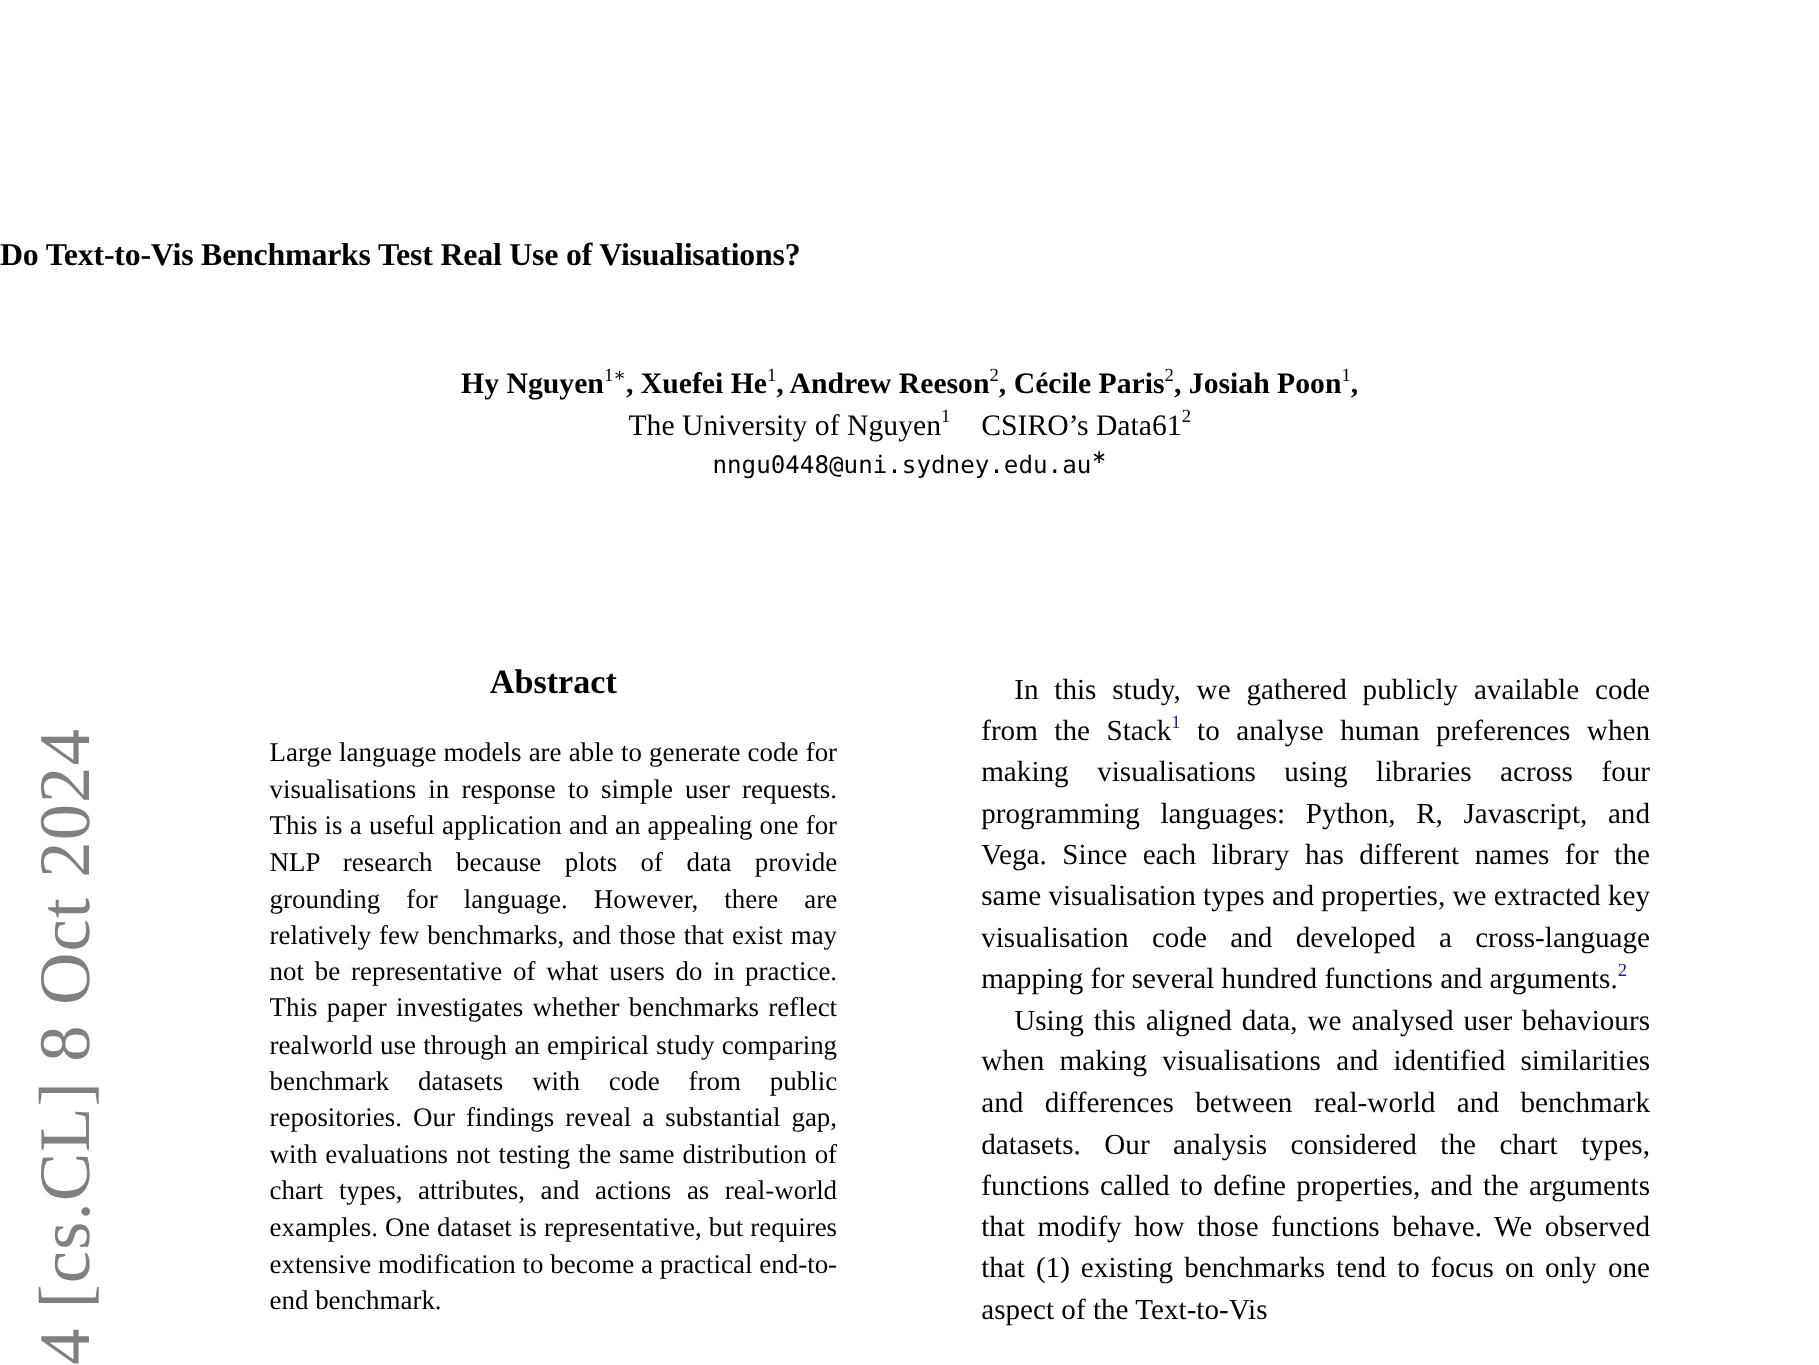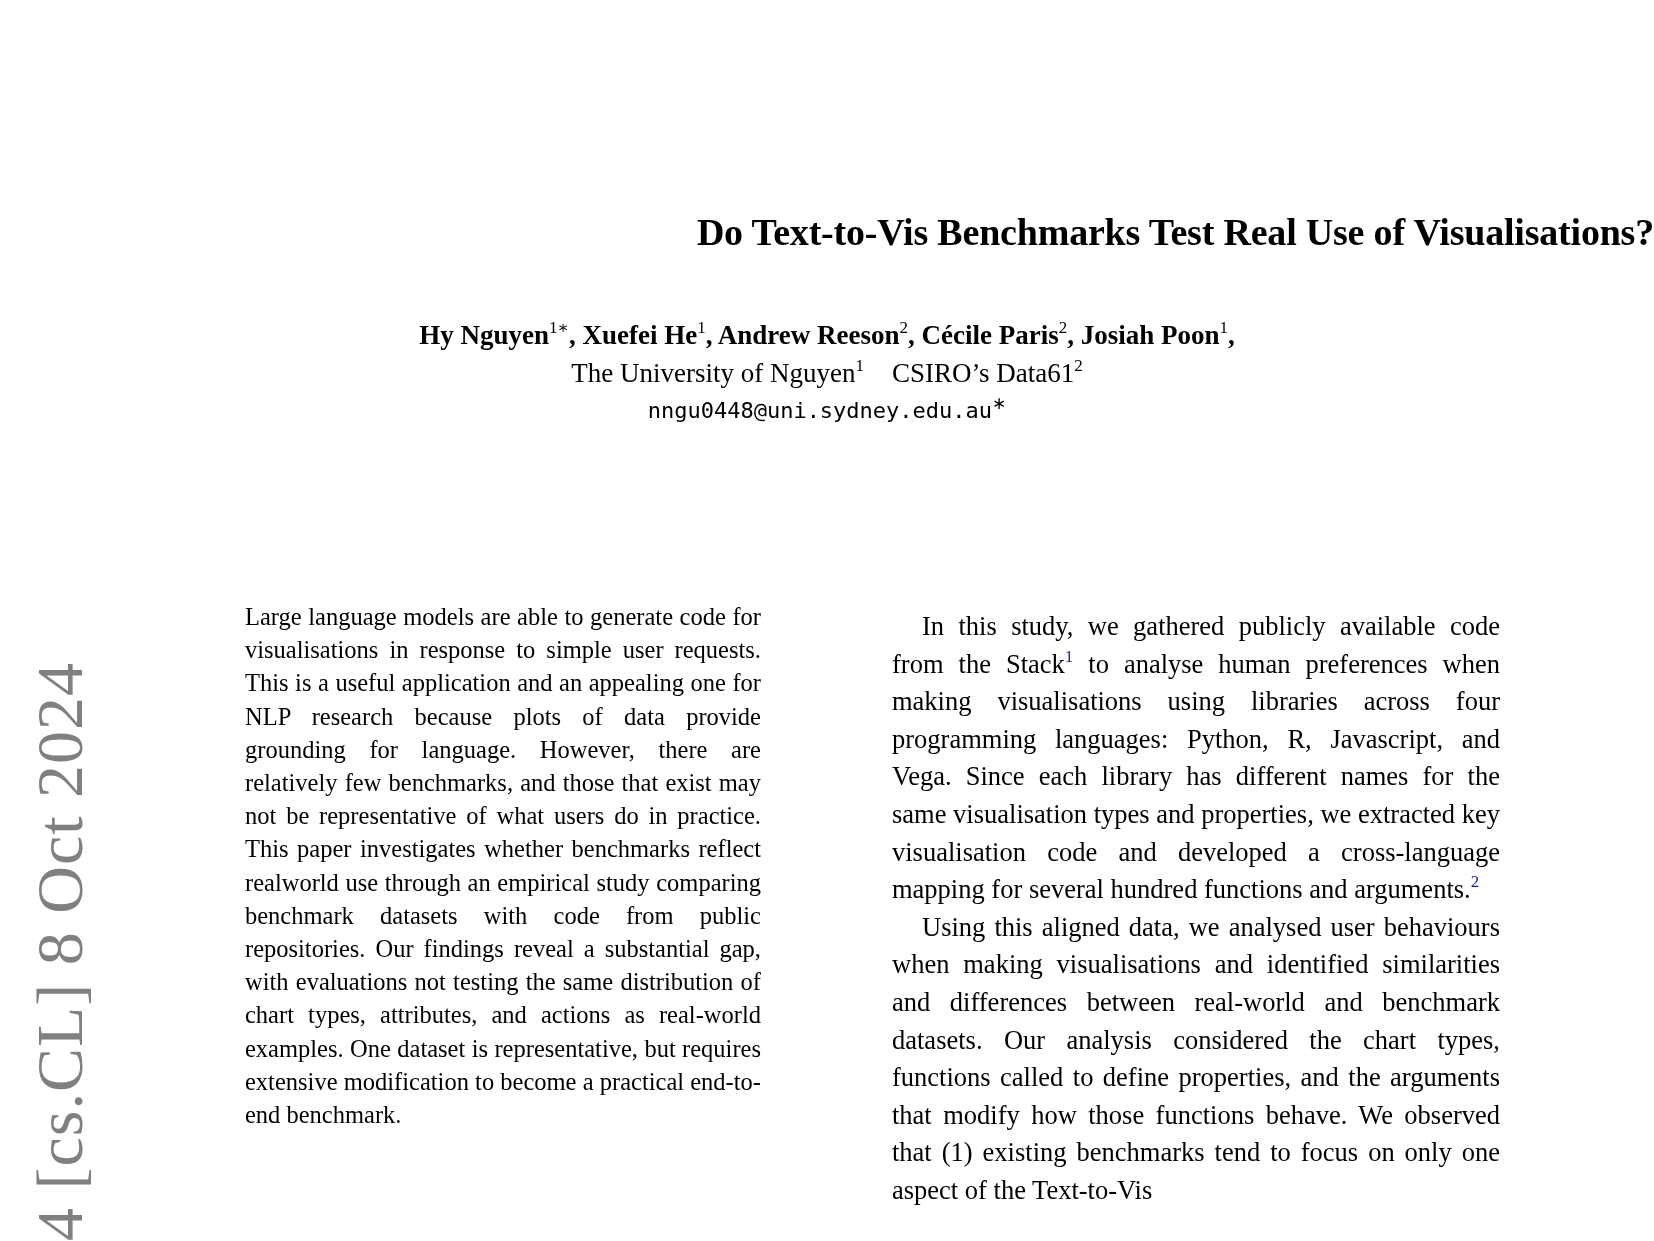--- a/index.html
+++ b/index.html
@@ -13,29 +13,29 @@
       position: relative;
       overflow: hidden;
       font-family: "Liberation Serif", "DejaVu Serif", serif;
       color: #000000;
     }
     .title {
       position: absolute;
       top: 210px;
       left: 0;
       width: 1654px;
-      text-align: right;
+      text-align: left;
       font-weight: bold;
-      font-size: 38px;
+      font-size: 29px;
       line-height: 44px;
       letter-spacing: -0.2px;
     }
     .authors {
       position: absolute;
-      top: 316px;
+      top: 329px;
       left: 0;
       width: 1654px;
       text-align: center;
       font-size: 27px;
       line-height: 38px;
     }
     .authors .author {
       font-weight: bold;
     }
     .authors sup {
@@ -142,20 +142,21 @@
     </div>
     <div class="affil-line">
       <span>The University of Nguyen</span><sup>1</sup><span class="affil-gap"></span><span>CSIRO’s Data61</span><sup>2</sup>
     </div>
     <div class="email-line">
       <span>nngu0448@uni.sydney.edu.au</span><sup>∗</sup>
     </div>
   </div>
 
   <div class="col-left">
+    <h2 class="abstract-heading">Abstract</h2>
     <p class="abstract-body">Large language models are able to generate code for visualisations in response to simple user requests. This is a useful application and an appealing one for NLP research because plots of data provide grounding for language. However, there are relatively few benchmarks, and those that exist may not be representa­tive of what users do in practice. This paper investigates whether benchmarks reflect real­world use through an empirical study compar­ing benchmark datasets with code from public repositories. Our findings reveal a substantial gap, with evaluations not testing the same dis­tribution of chart types, attributes, and actions as real-world examples. One dataset is repre­sentative, but requires extensive modification to become a practical end-to-end benchmark.</p>
   </div>
 
   <div class="col-right">
     <p class="body-para"><span>In this study, we gathered publicly available code from the Stack</span><sup class="fn-link">1</sup><span> to analyse human prefer­ences when making visualisations using libraries across four programming languages: Python, R, Javascript, and Vega.  Since each library has dif­ferent names for the same visualisation types and properties, we extracted key visualisation code and developed a cross-language mapping for several hundred functions and arguments.</span><sup class="fn-link">2</sup></p>
     <p class="body-para">Using this aligned data, we analysed user be­haviours when making visualisations and identified similarities and differences between real-world and benchmark datasets. Our analysis considered the chart types, functions called to define properties, and the arguments that modify how those functions behave. We observed that (1) existing benchmarks tend to focus on only one aspect of the Text-to-Vis</p>
   </div>
 
 </div>
 

